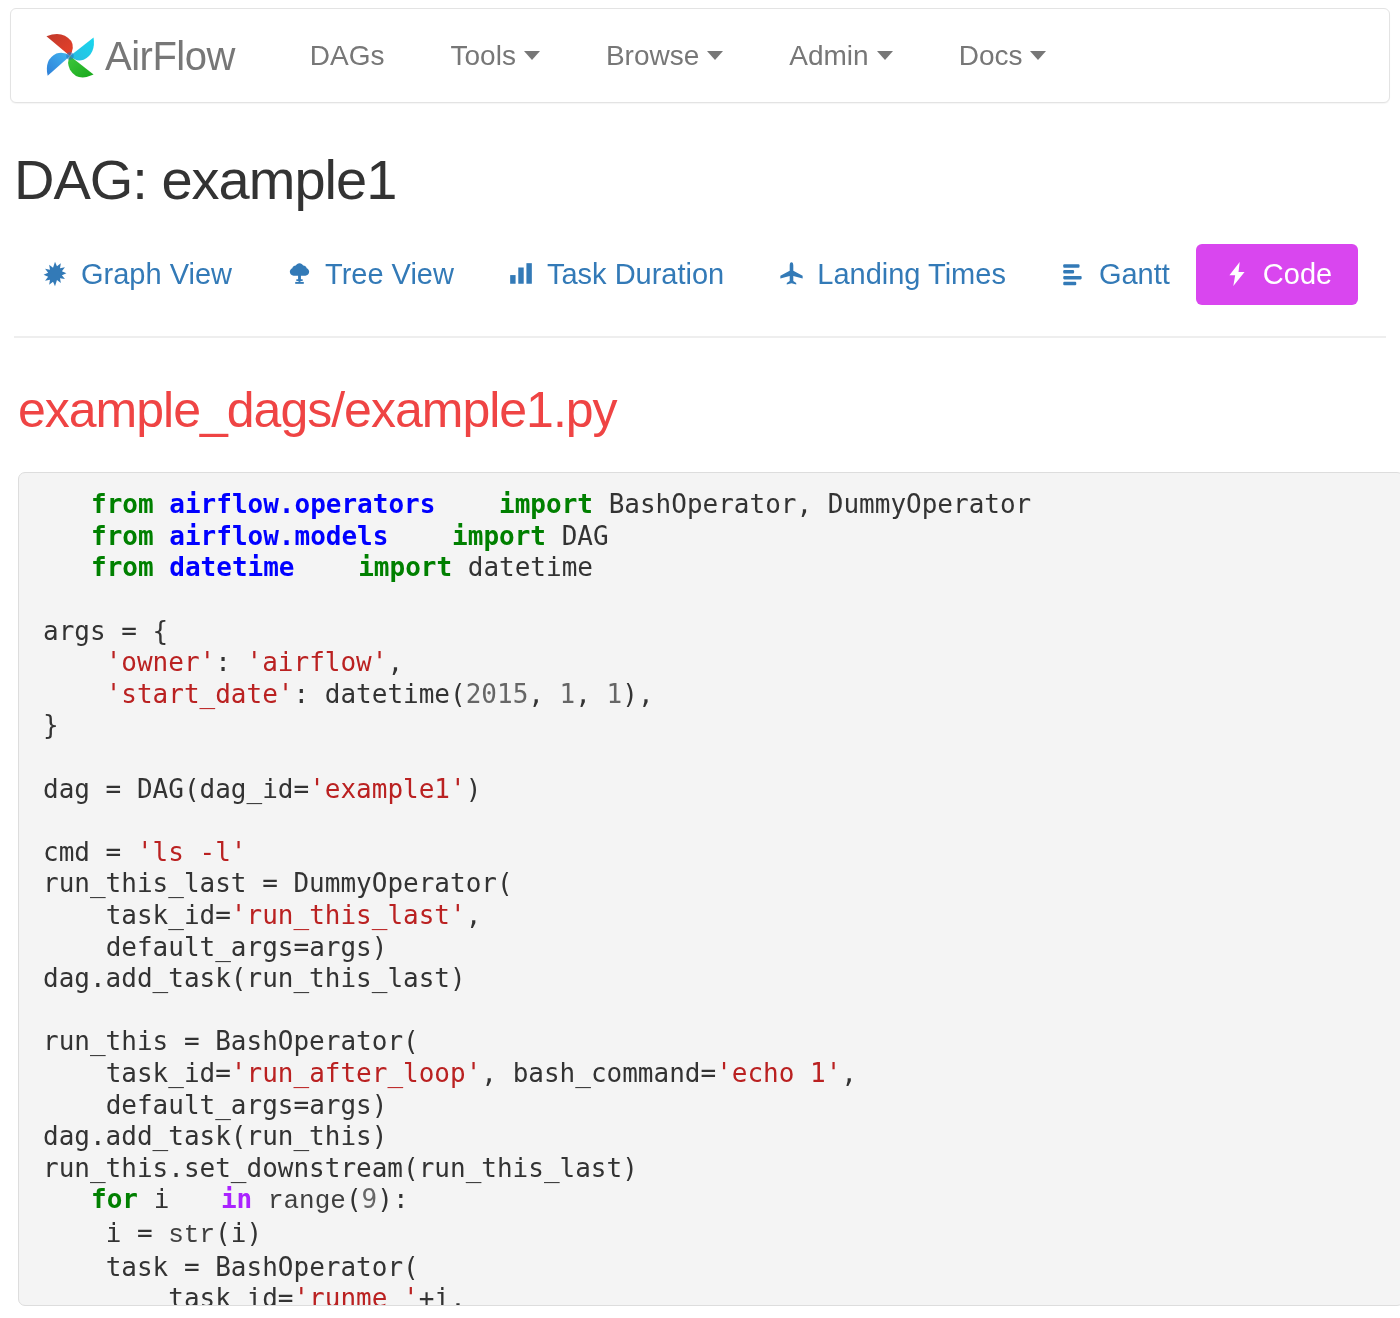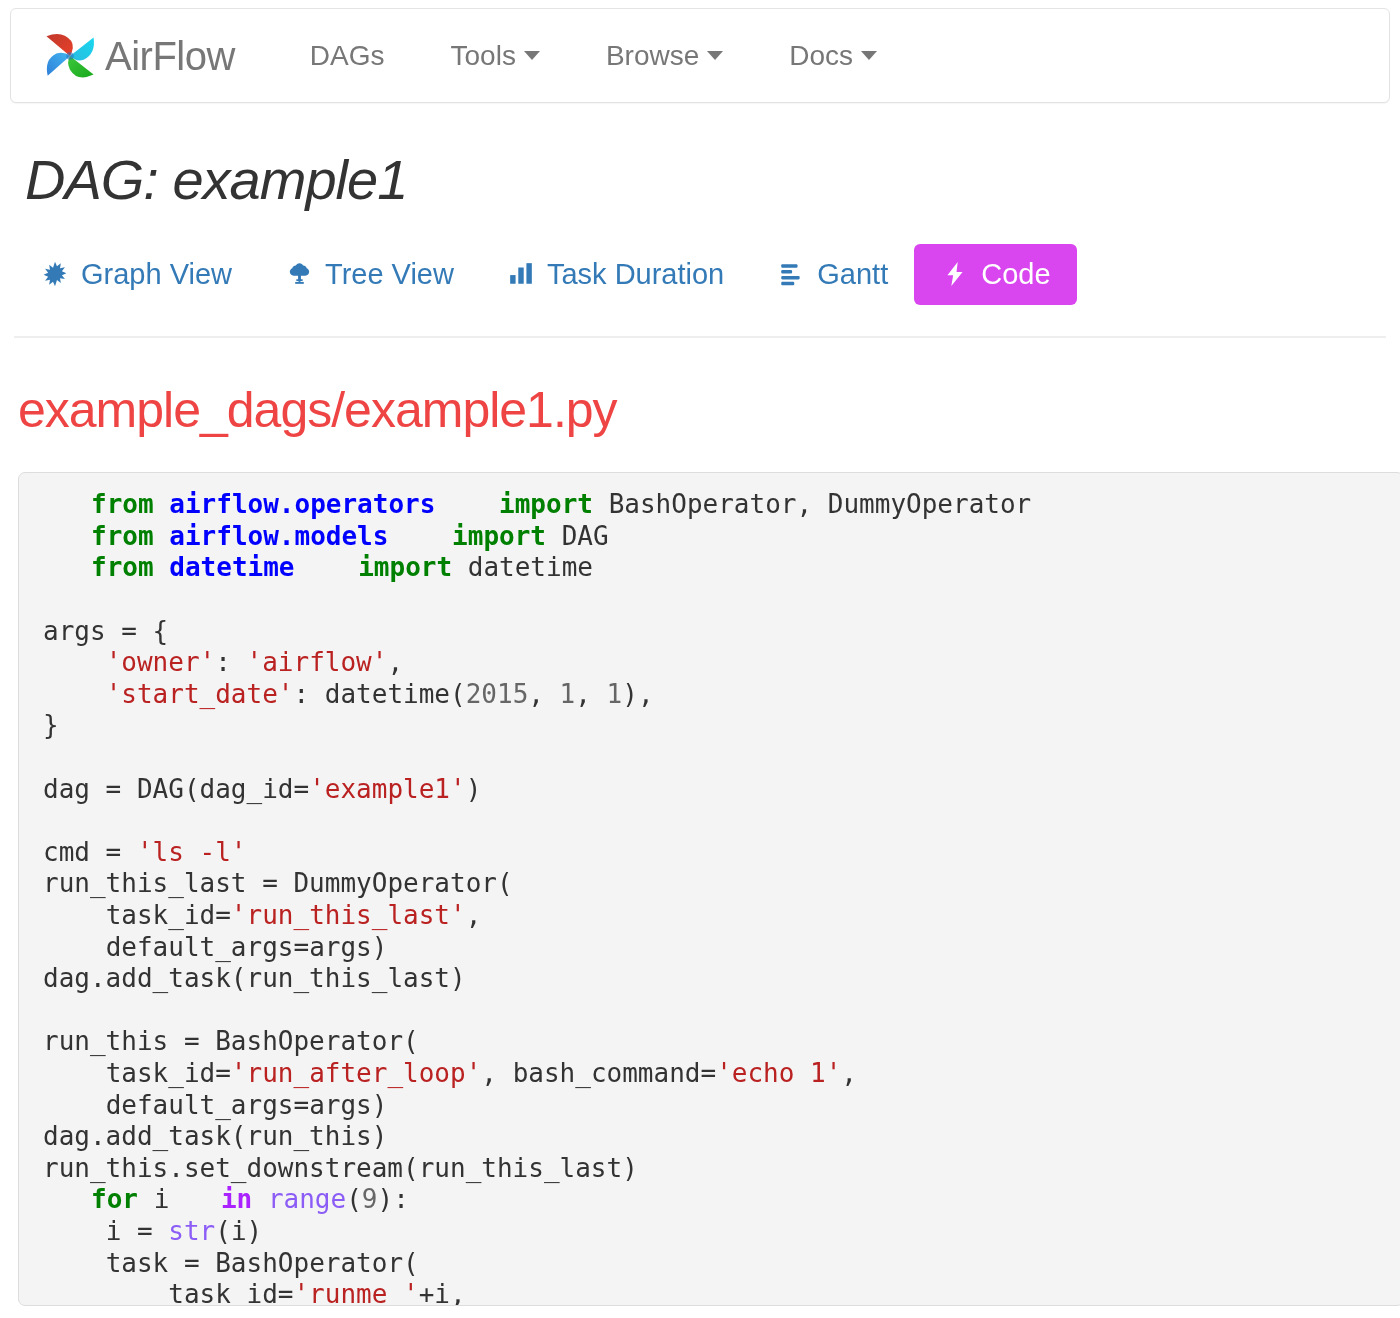--- a/index.html
+++ b/index.html
@@ -68,24 +68,23 @@
     border-top: 9px solid #777777;
   }
 
   
   .page-wrap { padding: 0 10px; }
 
   .page-title {
     font-size: 56px;
     font-weight: normal;
     color: #333333;
-    margin: 48px 0 0 15px;
+    margin: 48px 0 0 4px;
     letter-spacing: -1px;
     line-height: 1.05;
-    font-style: italic;
   }
 
   
   .tabs {
     display: flex;
     align-items: center;
     margin-top: 34px;
     padding-left: 4px;
     gap: 0;
   }
@@ -146,21 +145,21 @@
     margin: 0;
     font-family: "DejaVu Sans Mono", monospace;
     font-size: 26px;
     line-height: 31.6px;
     color: #333333;
     white-space: pre;
   }
   .k  { color: #008000; font-weight: bold; margin-left: 48px; }  
   .nn { color: #0000ff; font-weight: bold; }  
   .ow { color: #aa22ff; font-weight: bold; margin-left: 36px; }  
-  .nb { color: #8b5cf6; }                     
+  .nb { color: #404040; font-family: Liberation Mono, monospace; }                     
   .s  { color: #ba2121; }                     
   .mi { color: #666666; }                     
   .p  { color: #333333; }
 </style>
 </head>
 <body>
 
 <div class="navbar">
   <a class="brand" href="#">
     <span class="logo">
@@ -199,20 +198,24 @@
     </a>
     <a class="nav-link" href="#">
       <span>Tools</span>
       <span class="caret"></span>
     </a>
     <a class="nav-link" href="#">
       <span>Browse</span>
       <span class="caret"></span>
     </a>
     <a class="nav-link" href="#">
+      <span>Admin</span>
+      <span class="caret"></span>
+    </a>
+    <a class="nav-link" href="#">
       <span>Docs</span>
       <span class="caret"></span>
     </a>
   </nav>
 </div>
 
 <div class="page-wrap">
 
   <h1 class="page-title">DAG: example1</h1>
 
@@ -242,20 +245,28 @@
       <span class="ticon">
         <svg viewBox="0 0 24 24" width="26" height="26" fill="#337ab7" aria-hidden="true">
           <rect x="2" y="13" width="5" height="8"></rect>
           <rect x="9.5" y="6" width="5" height="15"></rect>
           <rect x="17" y="2" width="5" height="19"></rect>
         </svg>
       </span>
       <span>Task Duration</span>
     </a>
 
+    <a class="tab" href="#">
+      <span class="ticon">
+        <svg viewBox="0 0 24 24" width="27" height="27" fill="#337ab7" aria-hidden="true">
+          <path d="M12 1.2c-1 0-1.6 1.1-1.6 2.9v4.6L2.1 13v2.5l8.3-2.2v4.4l-2.6 1.8v1.3l4.2-1.1 4.2 1.1v-1.3l-2.6-1.8v-4.4l8.3 2.2V13l-8.3-4.3V4.1c0-1.8-.6-2.9-1.6-2.9z"></path>
+        </svg>
+      </span>
+      <span>Landing Times</span>
+    </a>
 
     <a class="tab" href="#">
       <span class="ticon">
         <svg viewBox="0 0 24 24" width="26" height="26" fill="#337ab7" aria-hidden="true">
           <rect x="3" y="3" width="15" height="3.2" rx="1"></rect>
           <rect x="3" y="8.4" width="10" height="3.2" rx="1"></rect>
           <rect x="3" y="13.8" width="17" height="3.2" rx="1"></rect>
           <rect x="3" y="19.2" width="12" height="3.2" rx="1"></rect>
         </svg>
       </span>

